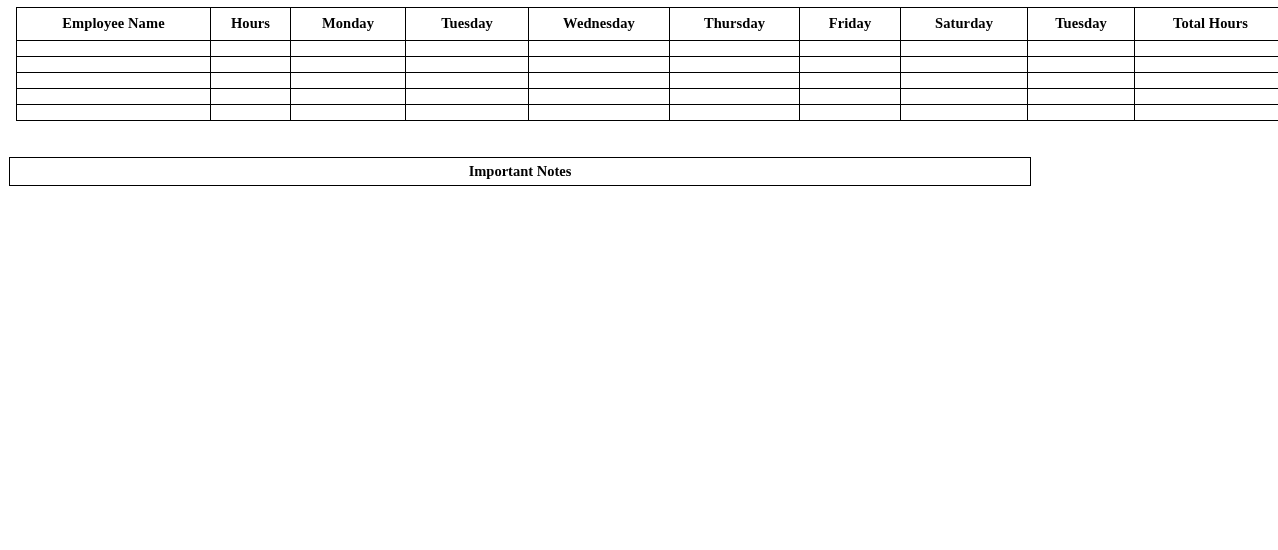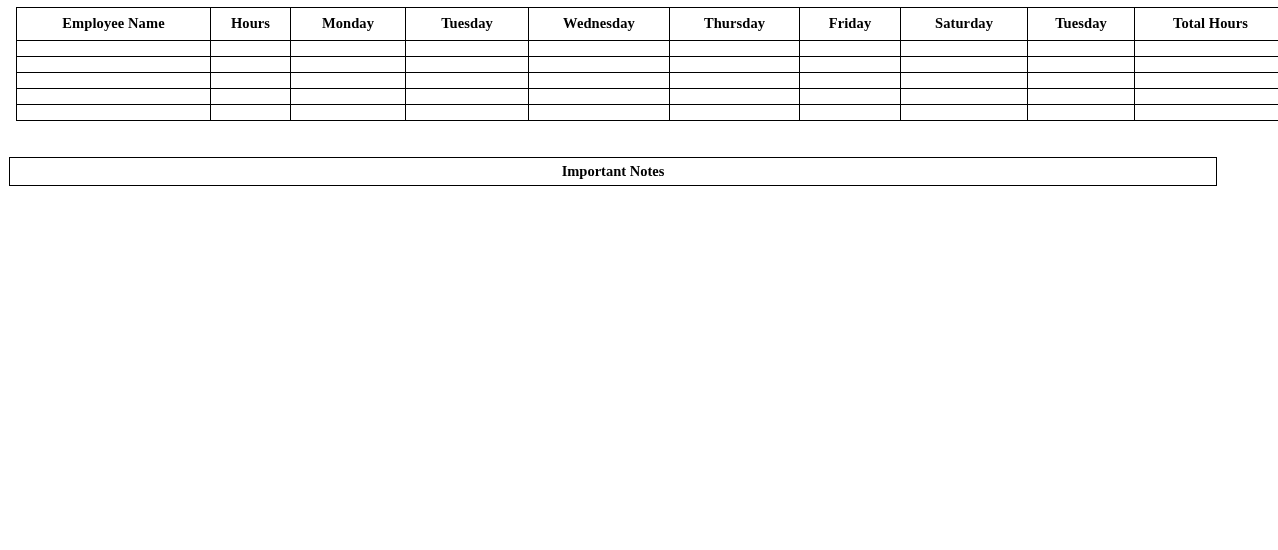--- a/index.html
+++ b/index.html
@@ -69,21 +69,21 @@
   .c-fri   { width: 100px; }
   .c-sat   { width: 126px; }
   .c-sun   { width: 106px; }
   .c-total { width: 151px; }
 
   
   .notes-wrap {
     position: absolute;
     left: 9px;
     top: 157px;
-    width: 1208px;
+    width: 1022px;
   }
 
   .notes th,
   .notes td {
     border: 1px solid #000000;
     text-align: center;
     vertical-align: middle;
     background: #ffffff;
   }
 

